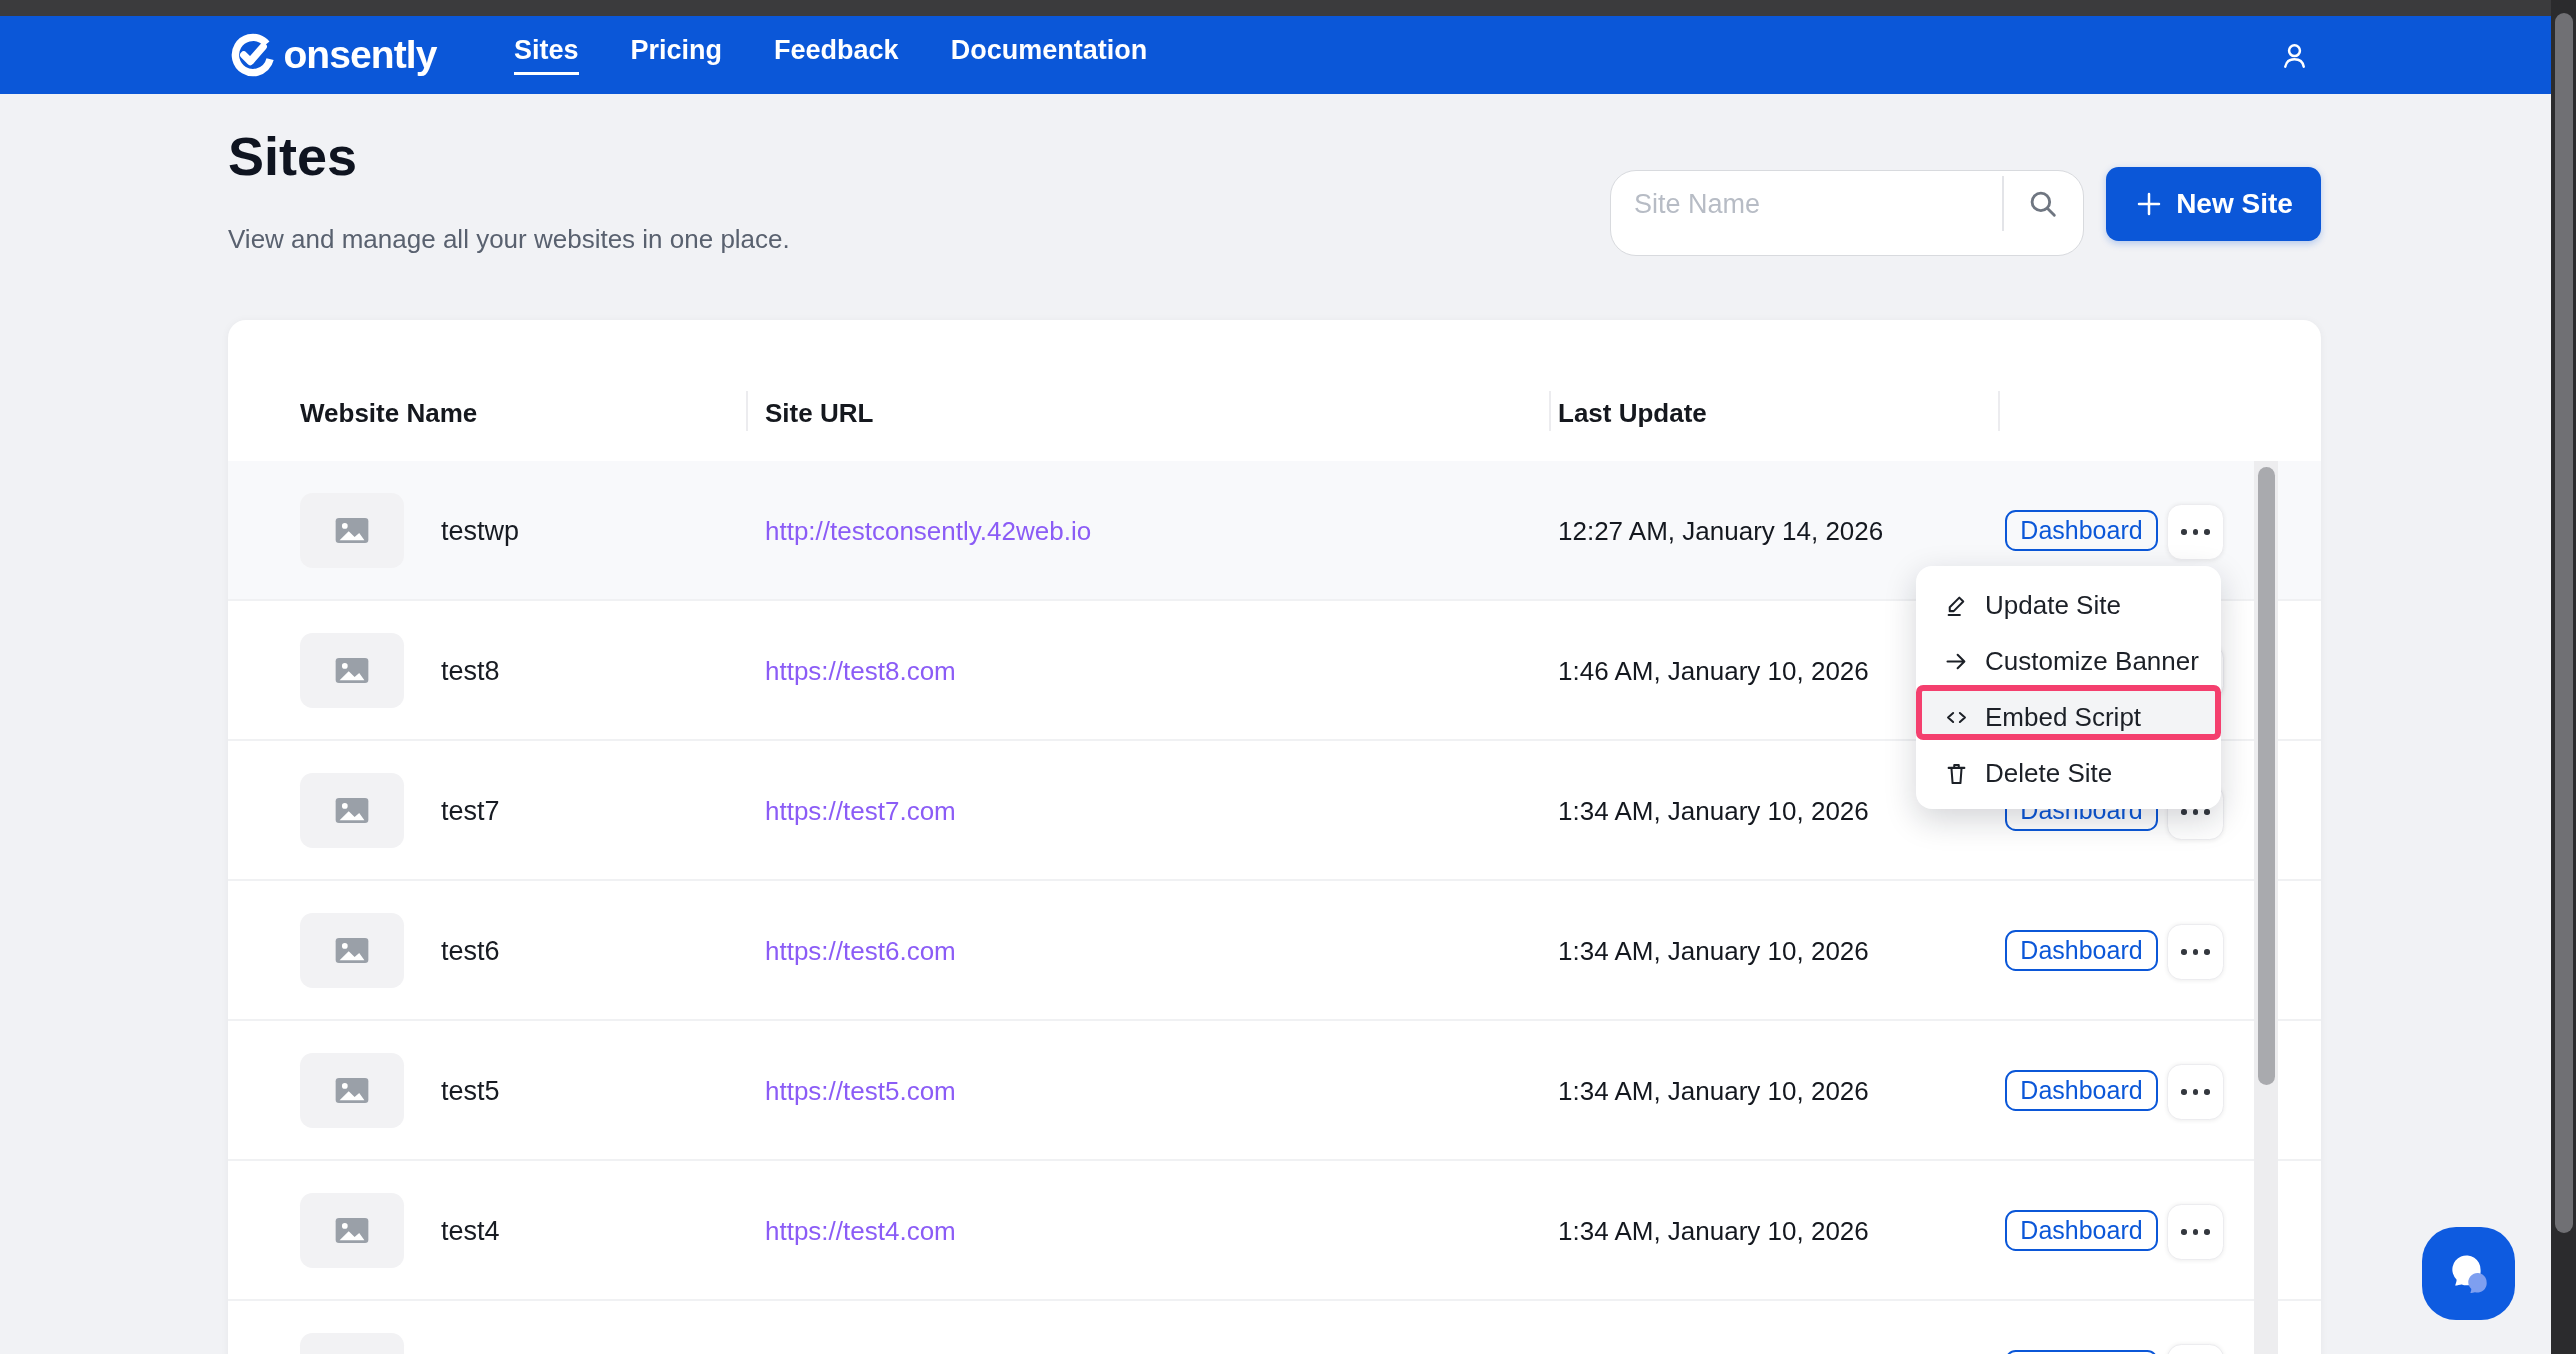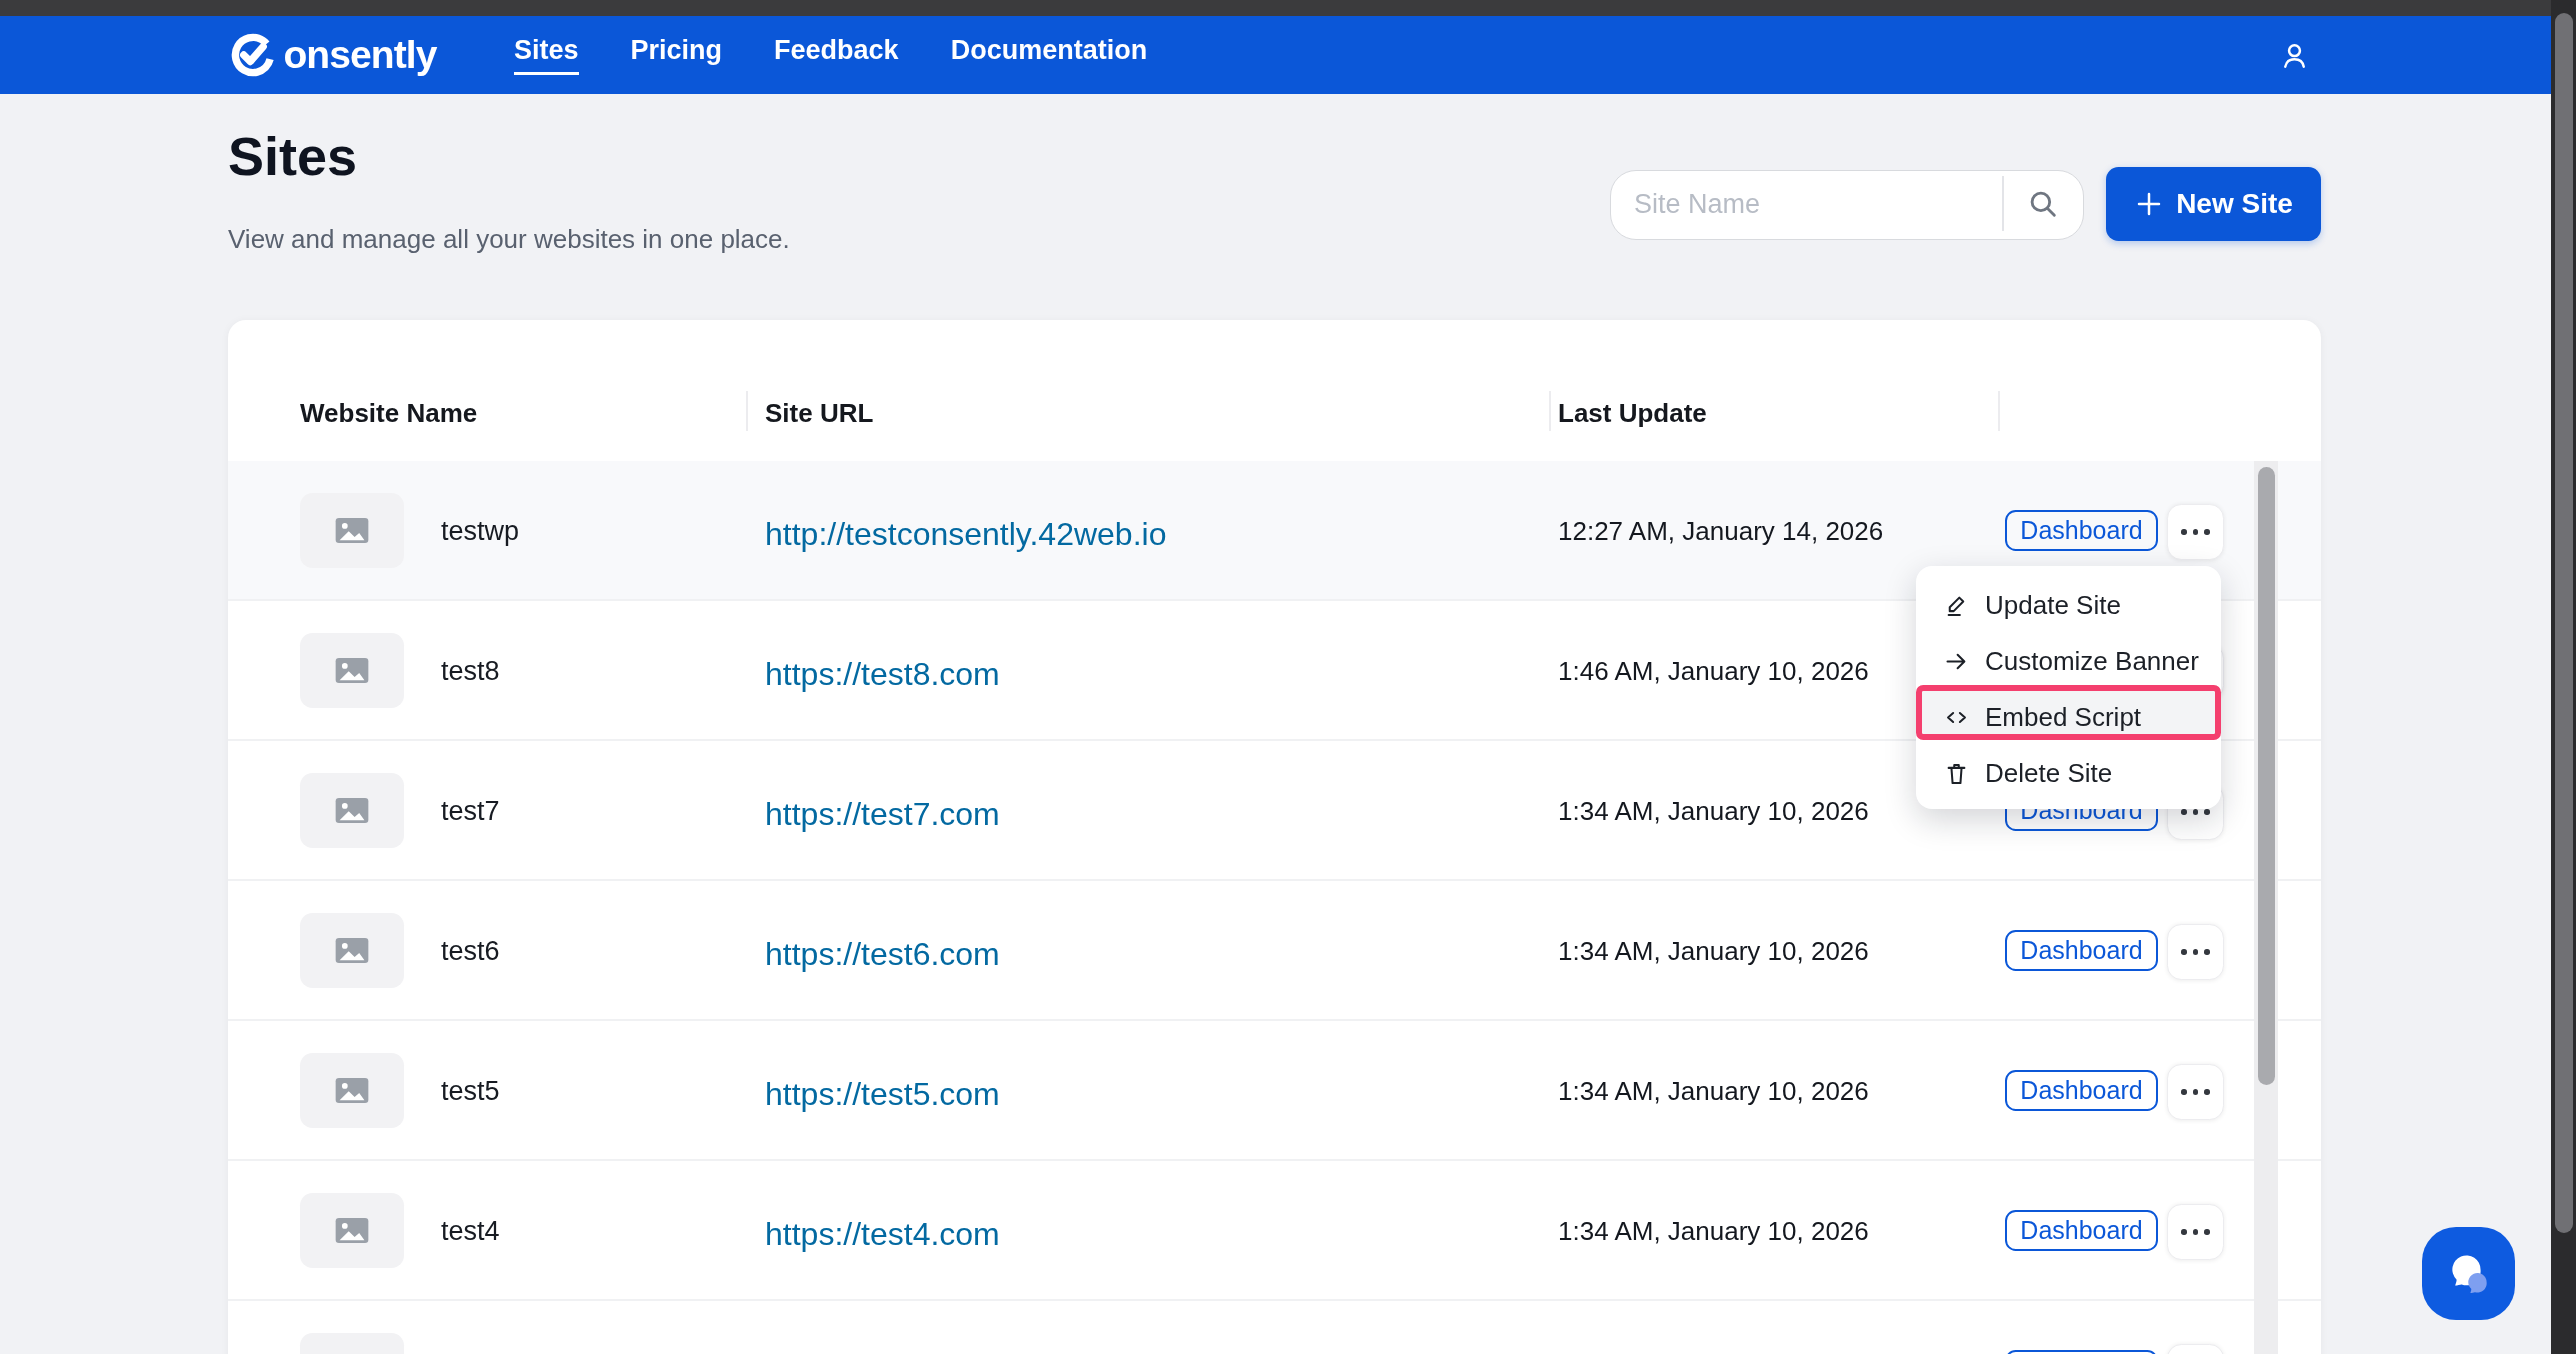--- a/index.html
+++ b/index.html
@@ -18,42 +18,42 @@
   .logo-text{color:#fff;font-size:39px;font-weight:700;letter-spacing:-0.9px;}
   .nav-items{position:absolute;left:514px;top:0;height:78px;display:flex;gap:52px;align-items:center;}
   .nav-item{color:#fff;font-size:27px;font-weight:600;text-decoration:none;padding-bottom:5.4px;border-bottom:3.6px solid transparent;cursor:pointer;}
   .nav-item.active{border-bottom-color:#fff;}
   .user-btn{position:absolute;left:2273px;top:18px;width:43px;height:43px;display:flex;align-items:center;justify-content:center;cursor:pointer;background:none;border:none;}
 
   
   .page-title{position:absolute;left:228px;top:125px;margin:0;font-size:54px;font-weight:800;color:#0f1420;}
   .page-sub{position:absolute;left:228px;top:224px;margin:0;font-size:26px;color:#59616f;}
 
-  .search{position:absolute;left:1610px;top:170px;width:474px;height:70px;background:#fff;border:1.8px solid #d8dade;border-radius:26px;box-sizing:border-box;}
+  .search{position:absolute;left:1610px;top:170px;width:474px;height:86px;background:#fff;border:1.8px solid #d8dade;border-radius:26px;box-sizing:border-box;}
   .search-input{position:absolute;left:0;top:0;width:385px;height:66px;border:none;outline:none;background:transparent;font-family:"Liberation Sans",sans-serif;font-size:27px;color:#374151;padding:0 0 0 23px;}
   .search-input::placeholder{color:#b7bcc5;}
   .search-divider{position:absolute;left:391px;top:5.4px;width:1.8px;height:55px;background:#e3e4e8;}
   .search-btn{position:absolute;left:393px;top:0;width:78px;height:66px;background:none;border:none;display:flex;align-items:center;justify-content:center;cursor:pointer;}
 
   .new-site{position:absolute;left:2106px;top:167px;width:215px;height:74px;background:#0b57d8;border:none;border-radius:12.5px;color:#fff;font-family:"Liberation Sans",sans-serif;font-size:28px;font-weight:600;display:flex;align-items:center;justify-content:center;gap:12px;cursor:pointer;box-shadow:0 2.7px 7.2px rgba(11,87,216,.25);}
 
   
   .card{position:absolute;left:228px;top:320px;width:2093px;height:1182px;background:#fff;border-radius:18px 18px 0 0;box-shadow:0 1.8px 9px rgba(16,24,40,.05);overflow:hidden;}
   .thead{position:relative;height:141px;}
   .th{position:absolute;top:78px;font-size:26px;font-weight:700;color:#15181e;}
   .th-name{left:72px;} .th-url{left:537px;} .th-date{left:1330px;}
   .vdiv{position:absolute;top:71px;width:1.8px;height:40px;background:#ececef;}
   .d1{left:518px;} .d2{left:1321px;} .d3{left:1770px;}
 
   .row{position:relative;height:140px;border-bottom:2.7px solid #f0f1f3;box-sizing:border-box;background:#fff;text-align:center;}
   .row.highlight{background:#f8f9fb;}
   .thumb{position:absolute;left:72px;top:32px;width:104px;height:75px;background:#f2f2f4;border-radius:12.5px;display:flex;align-items:center;justify-content:center;}
   .cell{position:absolute;white-space:nowrap;}
   .name{left:213px;top:55px;font-size:27px;color:#171b22;}
-  .url{left:537px;top:55px;font-size:32px;color:#0369a1;text-decoration:none;cursor:pointer;}
+  .url{left:537px;top:55px;font-size:26px;color:#8b5cf6;text-decoration:none;cursor:pointer;}
   .date{left:1330px;top:55px;font-size:26px;color:#14181f;}
   .dash-btn{position:absolute;left:1777px;top:49px;width:153px;height:41px;border:2.7px solid #0b57d8;border-radius:10.7px;color:#0b57d8;font-size:25px;display:flex;align-items:center;justify-content:center;cursor:pointer;box-sizing:border-box;background:transparent;}
   .dots-btn{position:absolute;left:1939px;top:43px;width:55px;height:54px;background:#fff;border:0.9px solid #ececef;border-radius:14.3px;box-shadow:0 0.9px 4.5px rgba(0,0,0,.07);display:flex;align-items:center;justify-content:center;gap:6.3px;cursor:pointer;}
   .dots-btn i{width:5.4px;height:5.4px;border-radius:50%;background:#34383f;}
 
   .inner-track{position:absolute;left:2026px;top:141px;width:24px;height:893px;background:#ededef;}
   .inner-thumb{position:absolute;left:3.6px;top:6.3px;width:17px;height:618px;background:#a9aaae;border-radius:9px;}
 
   
   .menu{position:absolute;left:1916px;top:566px;width:305px;height:243px;background:#fff;border-radius:16px;box-shadow:0 10.7px 32px rgba(16,24,40,.18);z-index:40;padding-top:11.6px;box-sizing:border-box;}

